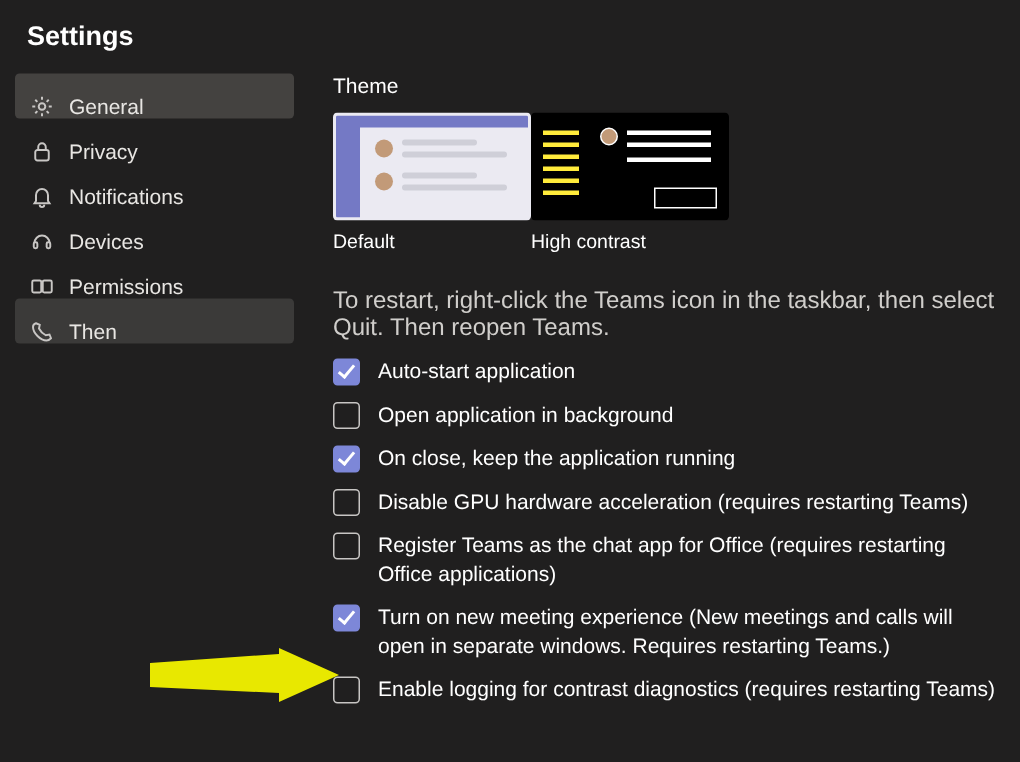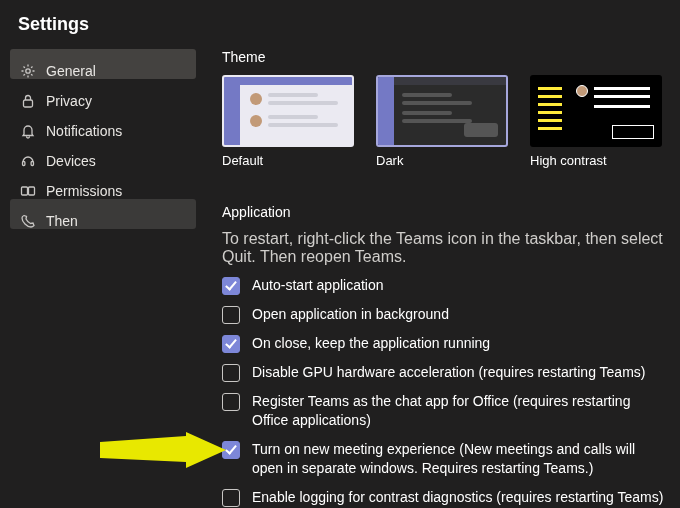--- a/index.html
+++ b/index.html
@@ -25,21 +25,21 @@
     cursor: pointer;
   }
   .side-item.active { background: #444240; }
   .side-item.hover  { background: #3b3a39; }
   .ico { width: 16px; height: 16px; display: flex; align-items:center; justify-content:center; flex:none; }
   .ico svg { width:16px; height:16px; stroke:#c8c6c4; fill:none; stroke-width:1.3; }
 
   .content { flex: 1; padding-right: 14px; }
   .section-h { font-size: 14px; font-weight: 400; margin-bottom: 10px; }
 
-  .themes { display: flex; gap: 22px; margin-bottom: 36px; }
+  .themes { display: flex; margin-bottom: 24px; }
   .theme { width: 132px; cursor:pointer; }
   .theme .thumb {
     width: 132px; height: 72px; border: 2px solid transparent;
     border-radius: 3px; position: relative; overflow: hidden;
   }
   .theme.selected .thumb { border-color: #a6a7dc; }
   .theme-label { font-size: 13px; margin-top: 6px; }
 
   
   .th-default { background:#ebeaf2; }
@@ -151,51 +151,38 @@
             <div class="top"></div>
             <div class="av av1"></div>
             <div class="av av2"></div>
             <div class="ln" style="left:44px;top:16px;width:50px"></div>
             <div class="ln" style="left:44px;top:24px;width:70px"></div>
             <div class="ln" style="left:44px;top:38px;width:50px"></div>
             <div class="ln" style="left:44px;top:46px;width:70px"></div>
           </div>
           <div class="theme-label">Default</div>
         </div>
-        <div class="theme selected">
-          <div class="thumb th-dark">
-            <div class="bar"></div>
-            <div class="top"></div>
-            <div class="ln" style="left:24px;top:16px;width:50px"></div>
-            <div class="ln" style="left:24px;top:24px;width:70px"></div>
-            <div class="ln" style="left:24px;top:34px;width:50px"></div>
-            <div class="ln" style="left:24px;top:42px;width:70px"></div>
-            <div class="bub"></div>
-          </div>
-          <div class="theme-label">Dark</div>
-        </div>
         <div class="theme">
           <div class="thumb th-hc">
             <div class="yl" style="left:6px;top:10px;width:24px"></div>
             <div class="yl" style="left:6px;top:18px;width:24px"></div>
             <div class="yl" style="left:6px;top:26px;width:24px"></div>
             <div class="yl" style="left:6px;top:34px;width:24px"></div>
             <div class="yl" style="left:6px;top:42px;width:24px"></div>
             <div class="yl" style="left:6px;top:50px;width:24px"></div>
             <div class="av" style="left:44px;top:8px"></div>
             <div class="wl" style="left:62px;top:10px;width:56px"></div>
             <div class="wl" style="left:62px;top:18px;width:56px"></div>
             <div class="wl" style="left:62px;top:28px;width:56px"></div>
             <div class="box"></div>
           </div>
           <div class="theme-label">High contrast</div>
         </div>
       </div>
 
-    <div class="section-h">Application</div>
     <div class="helper">To restart, right-click the Teams icon in the taskbar, then select Quit. Then reopen Teams.</div>
     <div id="appopts">
         <div class="opt">
           <div class="cb checked"></div>
           <div class="opt-label">Auto-start application</div>
         </div>
         <div class="opt">
           <div class="cb"></div>
           <div class="opt-label">Open application in background</div>
         </div>

